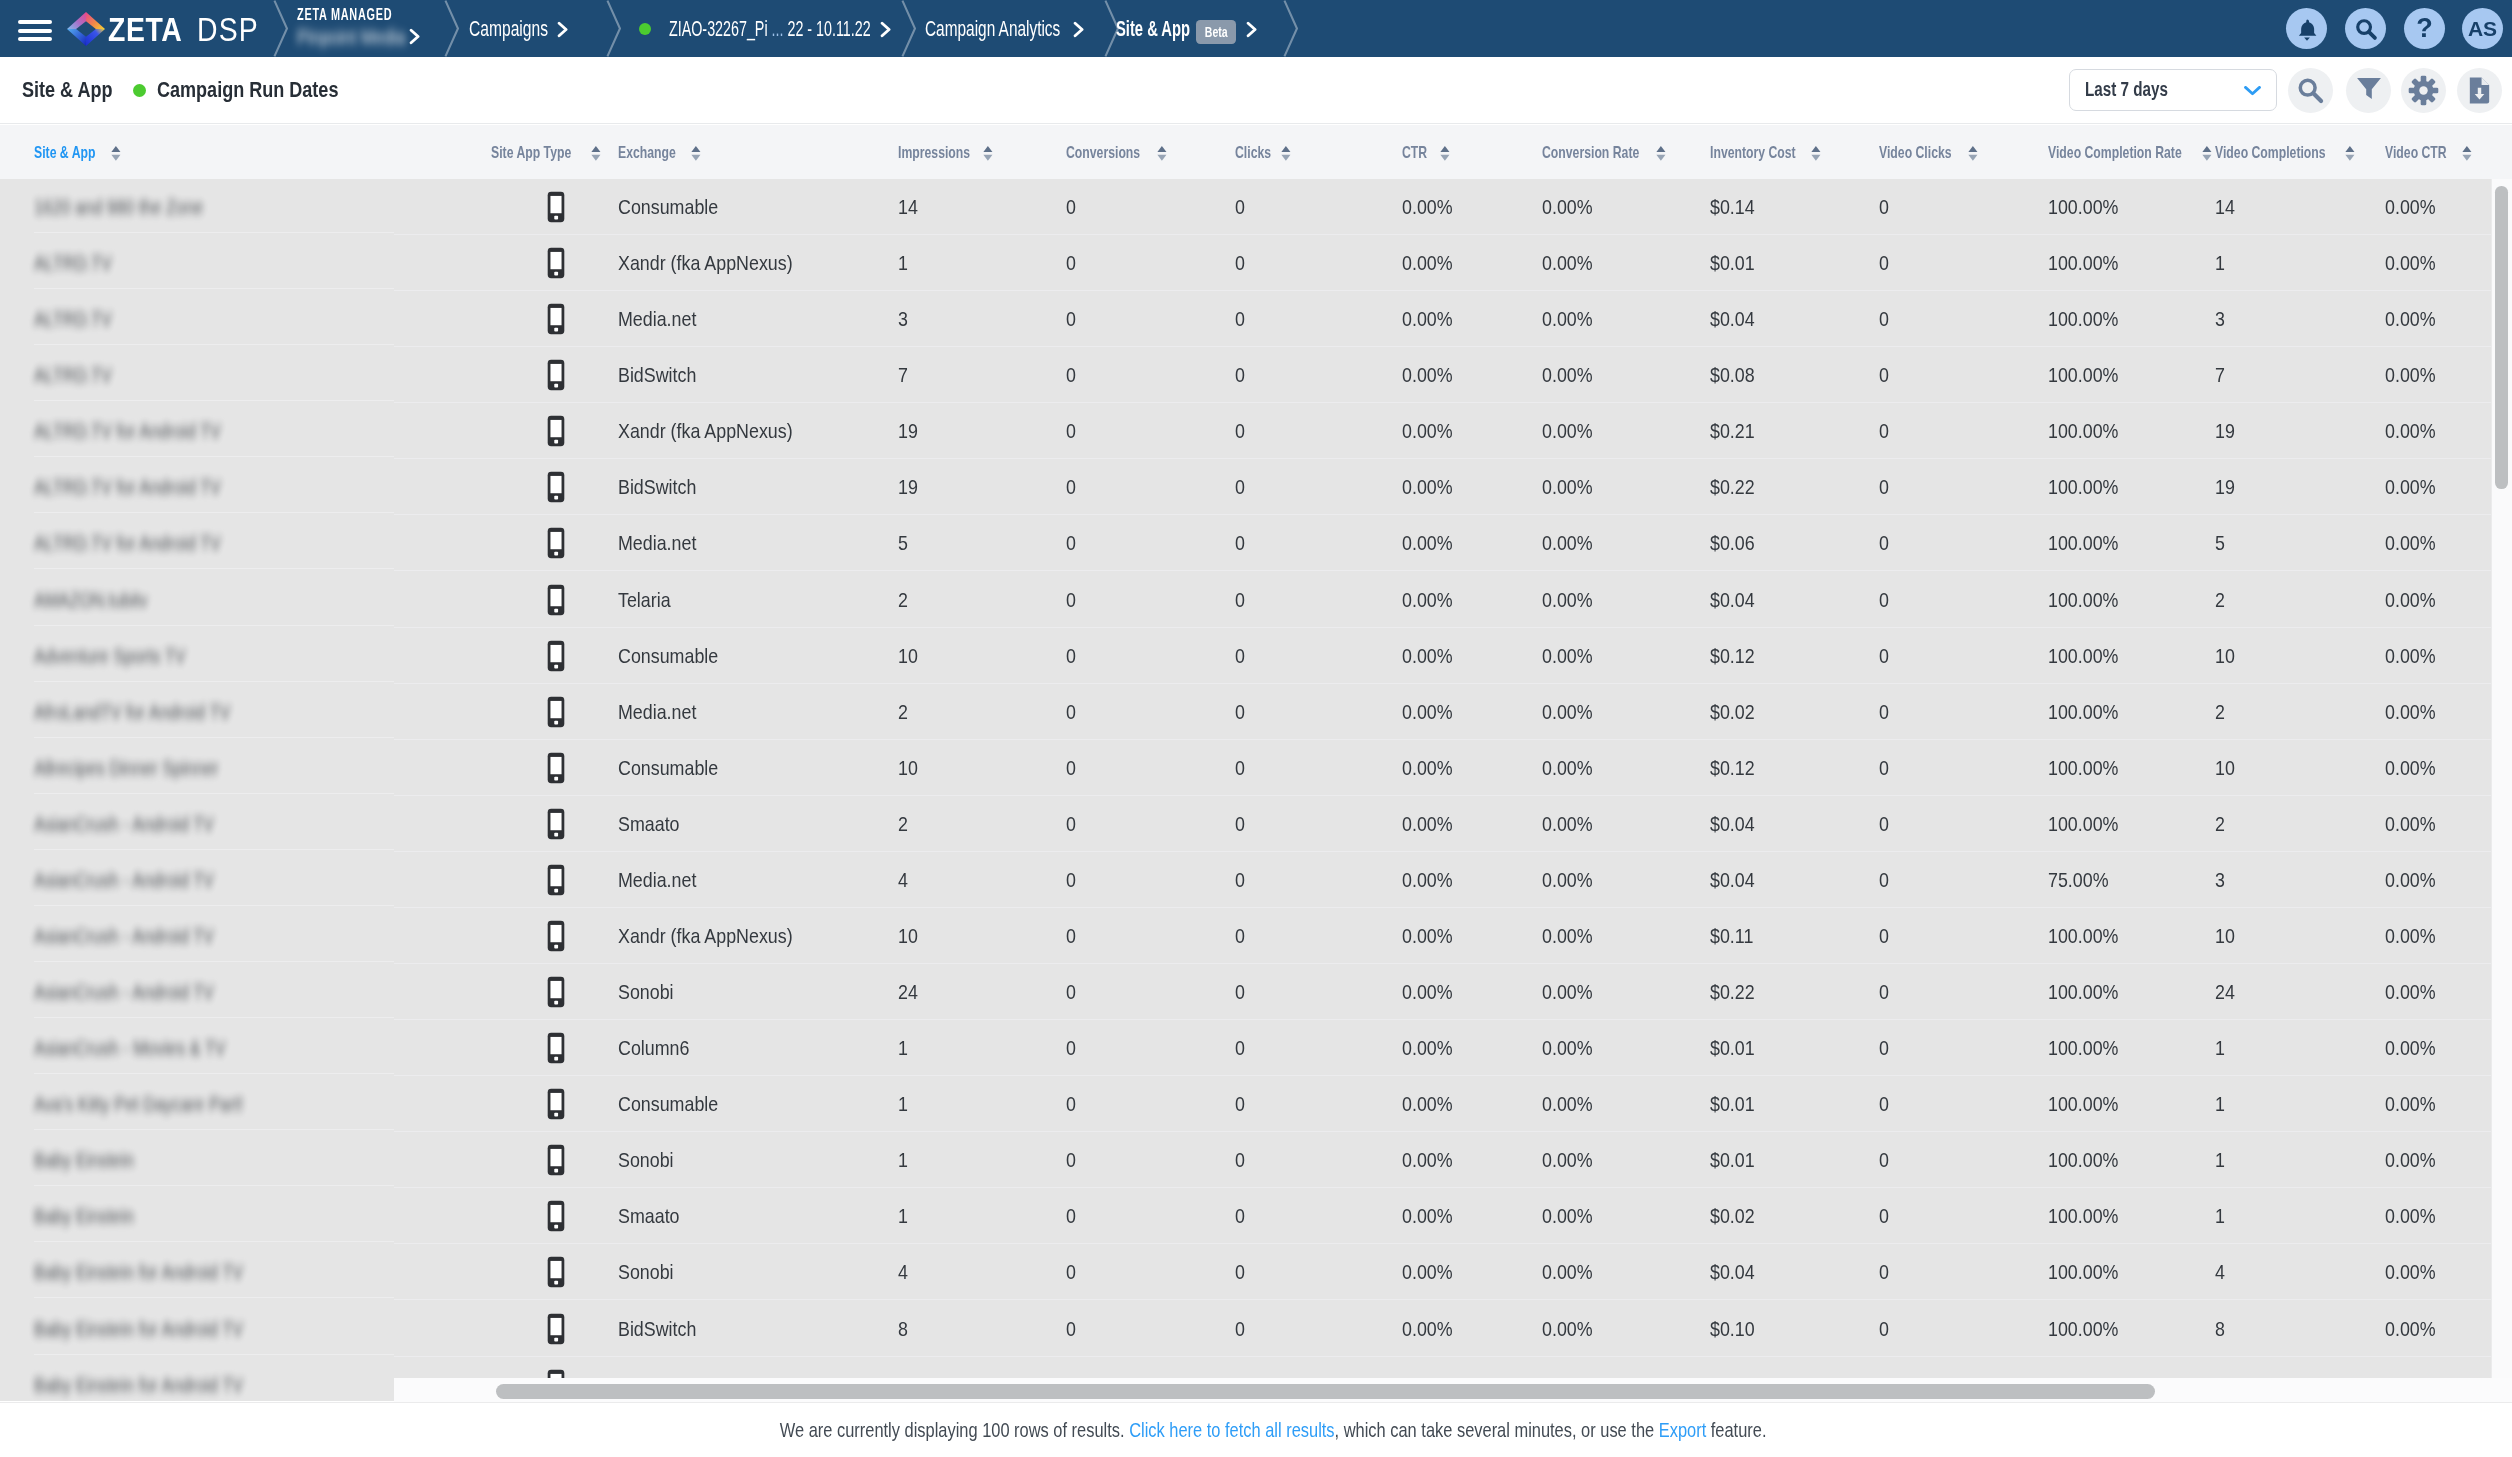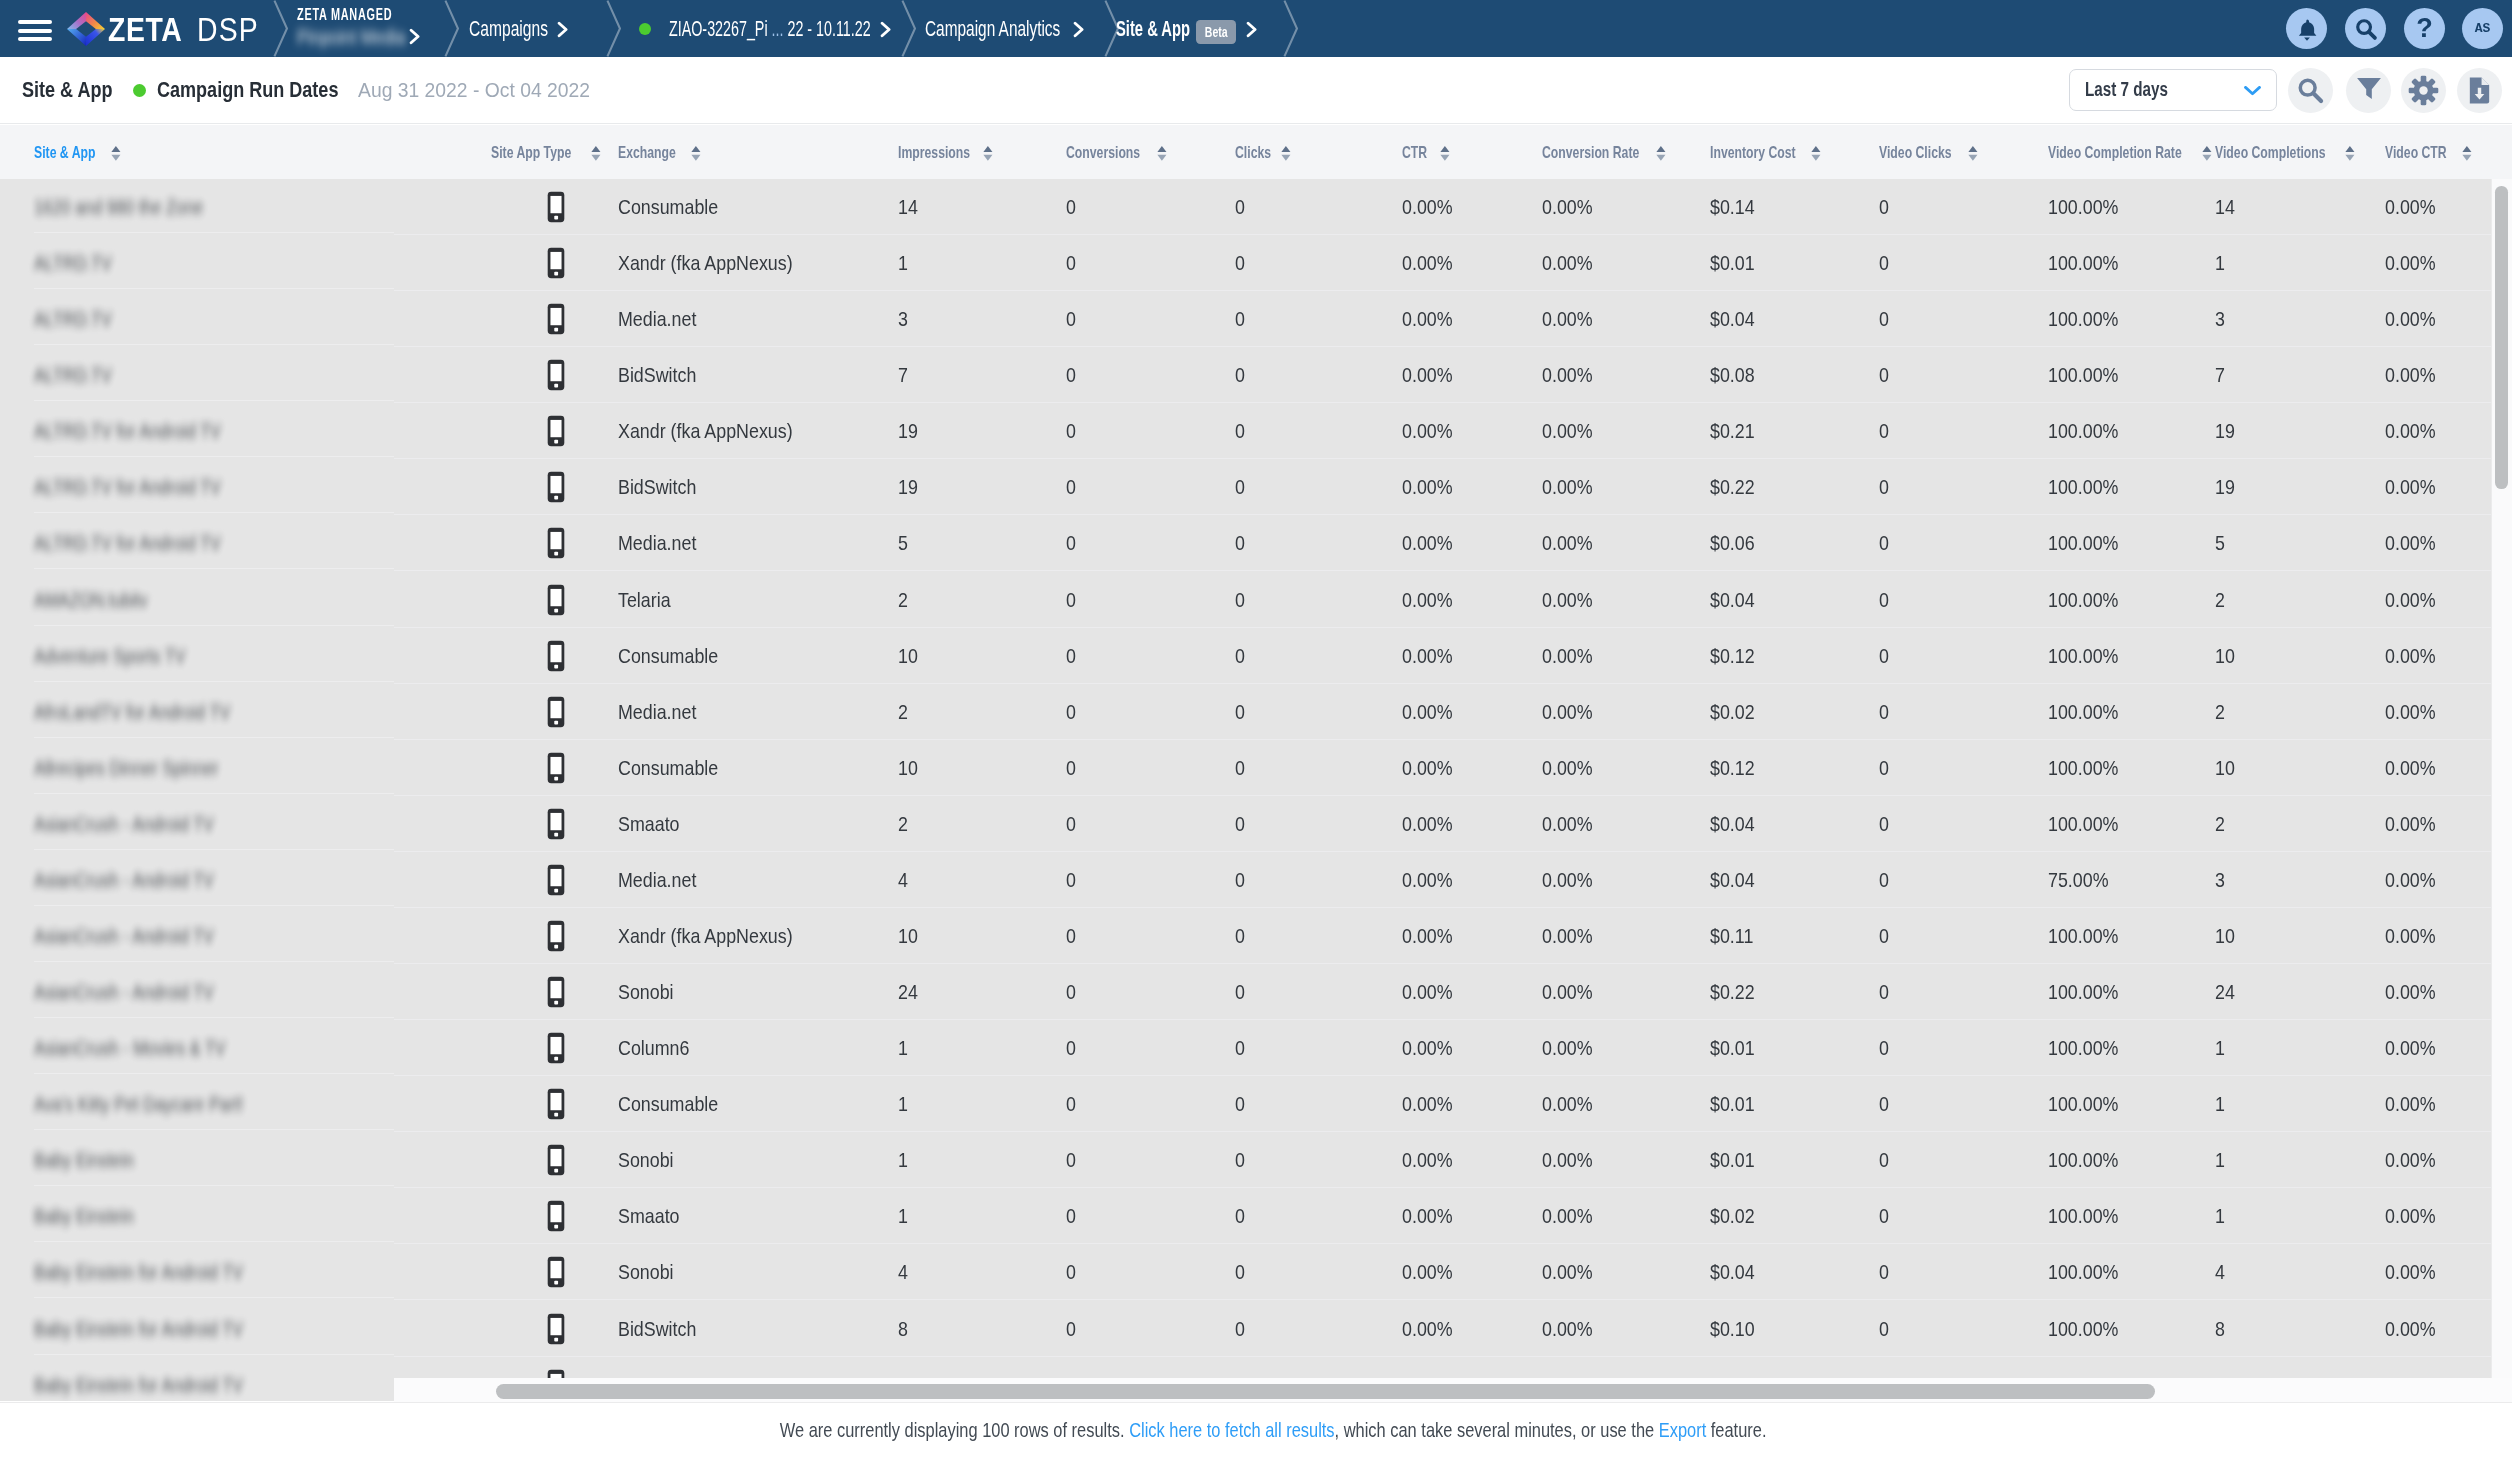--- a/index.html
+++ b/index.html
@@ -179,29 +179,28 @@
     <div class="nav-circle" style="left:2345px">
       <svg width="28" height="28" viewBox="0 0 44 44">
         <circle cx="19" cy="19" r="10" stroke="#174069" stroke-width="5" fill="none"></circle>
         <line x1="26.5" y1="26.5" x2="36" y2="36" stroke="#174069" stroke-width="6" stroke-linecap="round"></line>
       </svg>
     </div>
     <div class="nav-circle" style="left:2404px">
       <span class="glyph" style="font-size:27px;">?</span>
     </div>
     <div class="nav-circle" style="left:2462px">
-      <span class="glyph" style="font-size:13px;letter-spacing:0px;font-family:Liberation Mono, monospace;">AS</span>
+      <span class="glyph" style="font-size:21px;letter-spacing:0px;">AS</span>
     </div>
   </header>
 
   <section class="page-header">
     <div class="ph-abs ph-title"><span class="tx">Site &amp; App</span></div>
     <span class="ph-dot"></span>
     <div class="ph-abs ph-crd"><span class="tx">Campaign Run Dates</span></div>
-    <div class="ph-abs ph-dates"><span class="tx">Aug 31 2022 - Oct 04 2022</span></div>
 
     <div class="select">
       <span class="select-label">Last 7 days</span>
       <svg class="select-chev" width="17" height="9.8" viewBox="0 0 24 14">
           <path d="M2 2 L12 11 L22 2" stroke="#2D9CF4" stroke-width="4" fill="none" stroke-linecap="round" stroke-linejoin="round"></path>
         </svg>
     </div>
 
     <div class="icon-circle" style="left:2288px">
       <svg width="31" height="31" viewBox="0 0 44 44">

